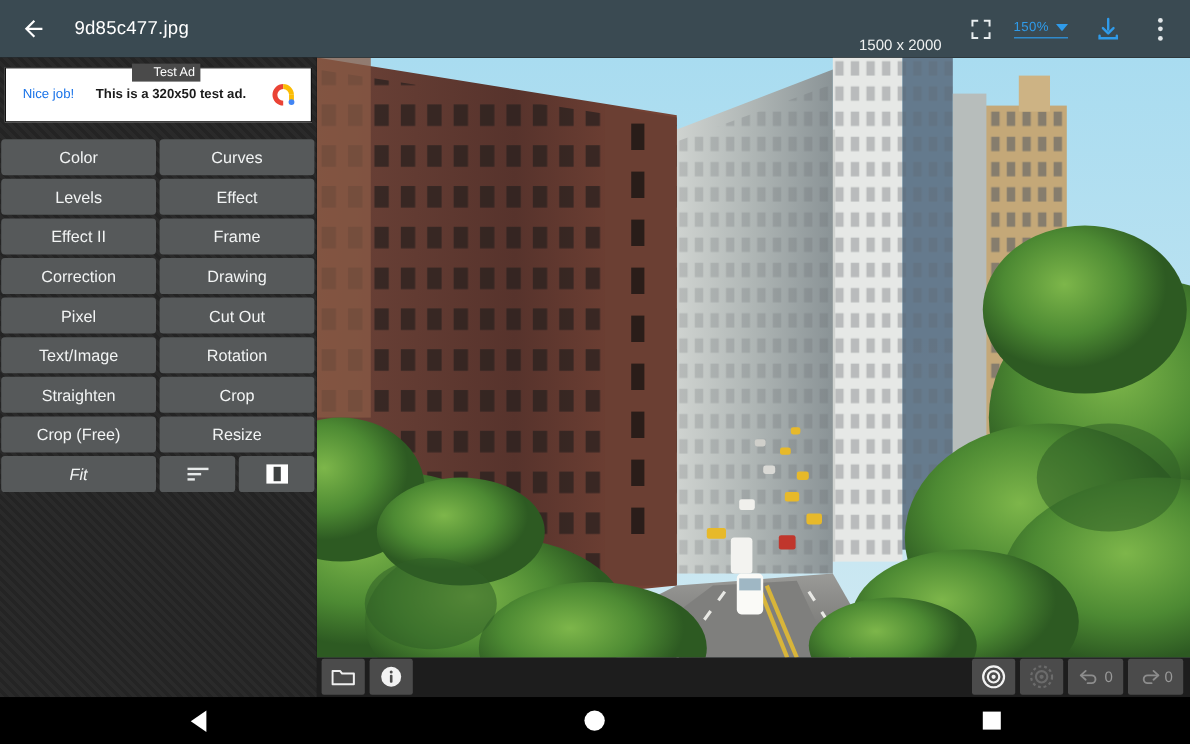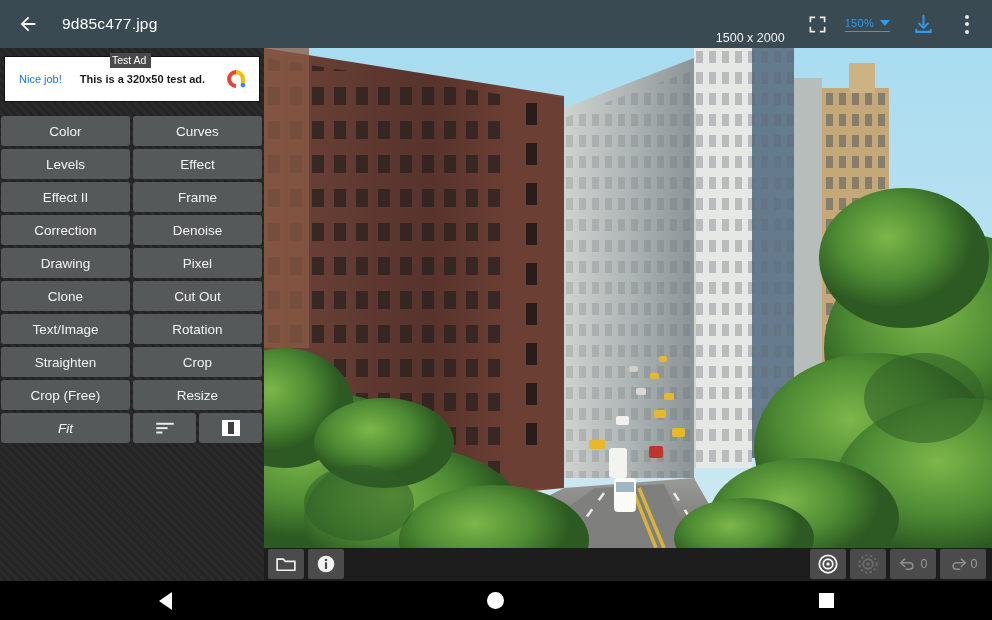--- a/index.html
+++ b/index.html
@@ -71,21 +71,21 @@
   }
   #ad-cta {
     color: #1a73e8; font-size: 11px; margin-left: 14px; white-space: nowrap;
   }
   #ad-text {
     color: #1b1b1b; font-size: 11px; margin-left: 18px; white-space: nowrap; font-weight: bold;
   }
   #ad-badge {
     position: absolute; left: 105px; top: -4px;
     background: #4a4a4a; color: #fff; font-size: 10.5px;
-    padding: 1px 5px 2px 2px; white-space: nowrap;
+    padding: 1px 5px 2px 18px; white-space: nowrap;
   }
   #ad-logo {
     position: absolute; right: 10px; top: 50%; transform: translateY(-50%);
     width: 26px; height: 26px;
   }
 
   
   #tool-grid {
     margin-top: 14px; display: flex; flex-wrap: wrap;
     width: 264px; gap: 3px 3px; padding: 0 1px;
@@ -212,24 +212,22 @@
     </div>
 
     <div id="tool-grid">
       <div class="tool-btn">Color</div>
       <div class="tool-btn">Curves</div>
       <div class="tool-btn">Levels</div>
       <div class="tool-btn">Effect</div>
       <div class="tool-btn">Effect II</div>
       <div class="tool-btn">Frame</div>
       <div class="tool-btn">Correction</div>
-      <div class="tool-btn">Denoise</div>
       <div class="tool-btn">Drawing</div>
       <div class="tool-btn">Pixel</div>
-      <div class="tool-btn">Clone</div>
       <div class="tool-btn">Cut Out</div>
       <div class="tool-btn">Text/Image</div>
       <div class="tool-btn">Rotation</div>
       <div class="tool-btn">Straighten</div>
       <div class="tool-btn">Crop</div>
       <div class="tool-btn">Crop (Free)</div>
       <div class="tool-btn">Resize</div>
 
       <div class="tool-btn wide">Fit</div>
       <div class="tool-btn icon">

